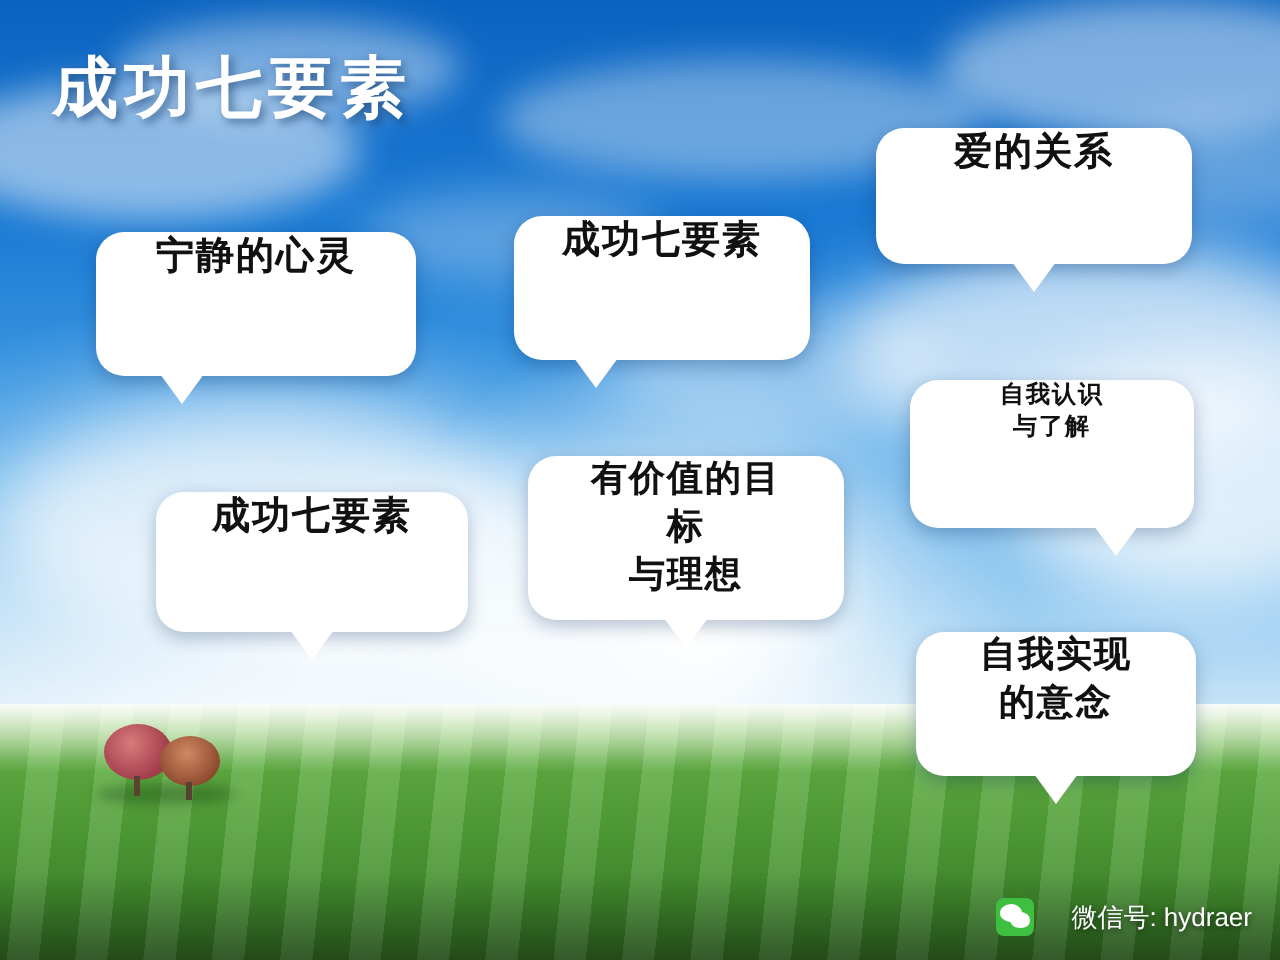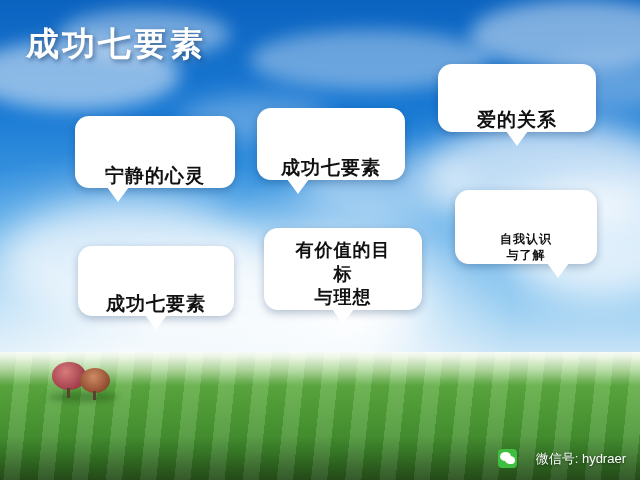--- a/index.html
+++ b/index.html
@@ -125,21 +125,21 @@
 
   
   .bubble {
     position: absolute;
     background: #ffffff;
     border-radius: 14px;
     box-shadow: 0 3px 9px rgba(0,40,90,0.28);
     color: #111111;
     font-weight: bold;
     display: flex;
-    align-items: flex-end;
+    align-items: flex-start;
     justify-content: center;
     text-align: center;
     line-height: 1.32;
     letter-spacing: 1px;
     padding: 0 24px;
     box-sizing: border-box;
   }
   .bubble .txt { white-space: pre-line; }
   .bubble::after {
     content: "";
@@ -148,21 +148,21 @@
     border-left: 11px solid transparent;
     border-right: 11px solid transparent;
     border-top: 15px solid #ffffff;
     bottom: -14px;
   }
   .tail-left::after  { left: 20%; }
   .tail-mid::after   { left: 50%; margin-left: -11px; }
   .tail-right::after { right: 20%; }
 
   
-  #b-peace     { left: 48px;  top: 116px; width: 160px; height: 72px;  font-size: 19px; margin-left: 27px; }
+  #b-peace     { left: 48px;  top: 116px; width: 160px; height: 72px;  font-size: 19px; }
   #b-health    { left: 257px; top: 108px; width: 148px; height: 72px;  font-size: 19px; }
   #b-love      { left: 438px; top: 64px;  width: 158px; height: 68px;  font-size: 19px; }
   #b-selfknow  { left: 455px; top: 190px; width: 142px; height: 74px;  font-size: 12px; }
   #b-goal      { left: 264px; top: 228px; width: 158px; height: 82px;  font-size: 18px; }
   #b-wealth    { left: 78px;  top: 246px; width: 156px; height: 70px;  font-size: 19px; }
   #b-selfreal  { left: 458px; top: 316px; width: 140px; height: 72px;  font-size: 18px; }
 
   
   .wm {
     position: absolute;
@@ -241,20 +241,24 @@
     <span class="txt">自我认识
 与了解</span>
   </div>
   <div class="bubble tail-mid" id="b-goal">
     <span class="txt">有价值的目标
 与理想</span>
   </div>
   <div class="bubble tail-mid" id="b-wealth">
     <span class="txt">成功七要素</span>
   </div>
+  <div class="bubble tail-mid" id="b-selfreal">
+    <span class="txt">自我实现
+的意念</span>
+  </div>
 
   <div class="wm">
     <span class="wm-icon">
       <span class="b1"></span>
       <span class="b2"></span>
     </span>
     <span>微信号: hydraer</span>
   </div>
 
 </div>

